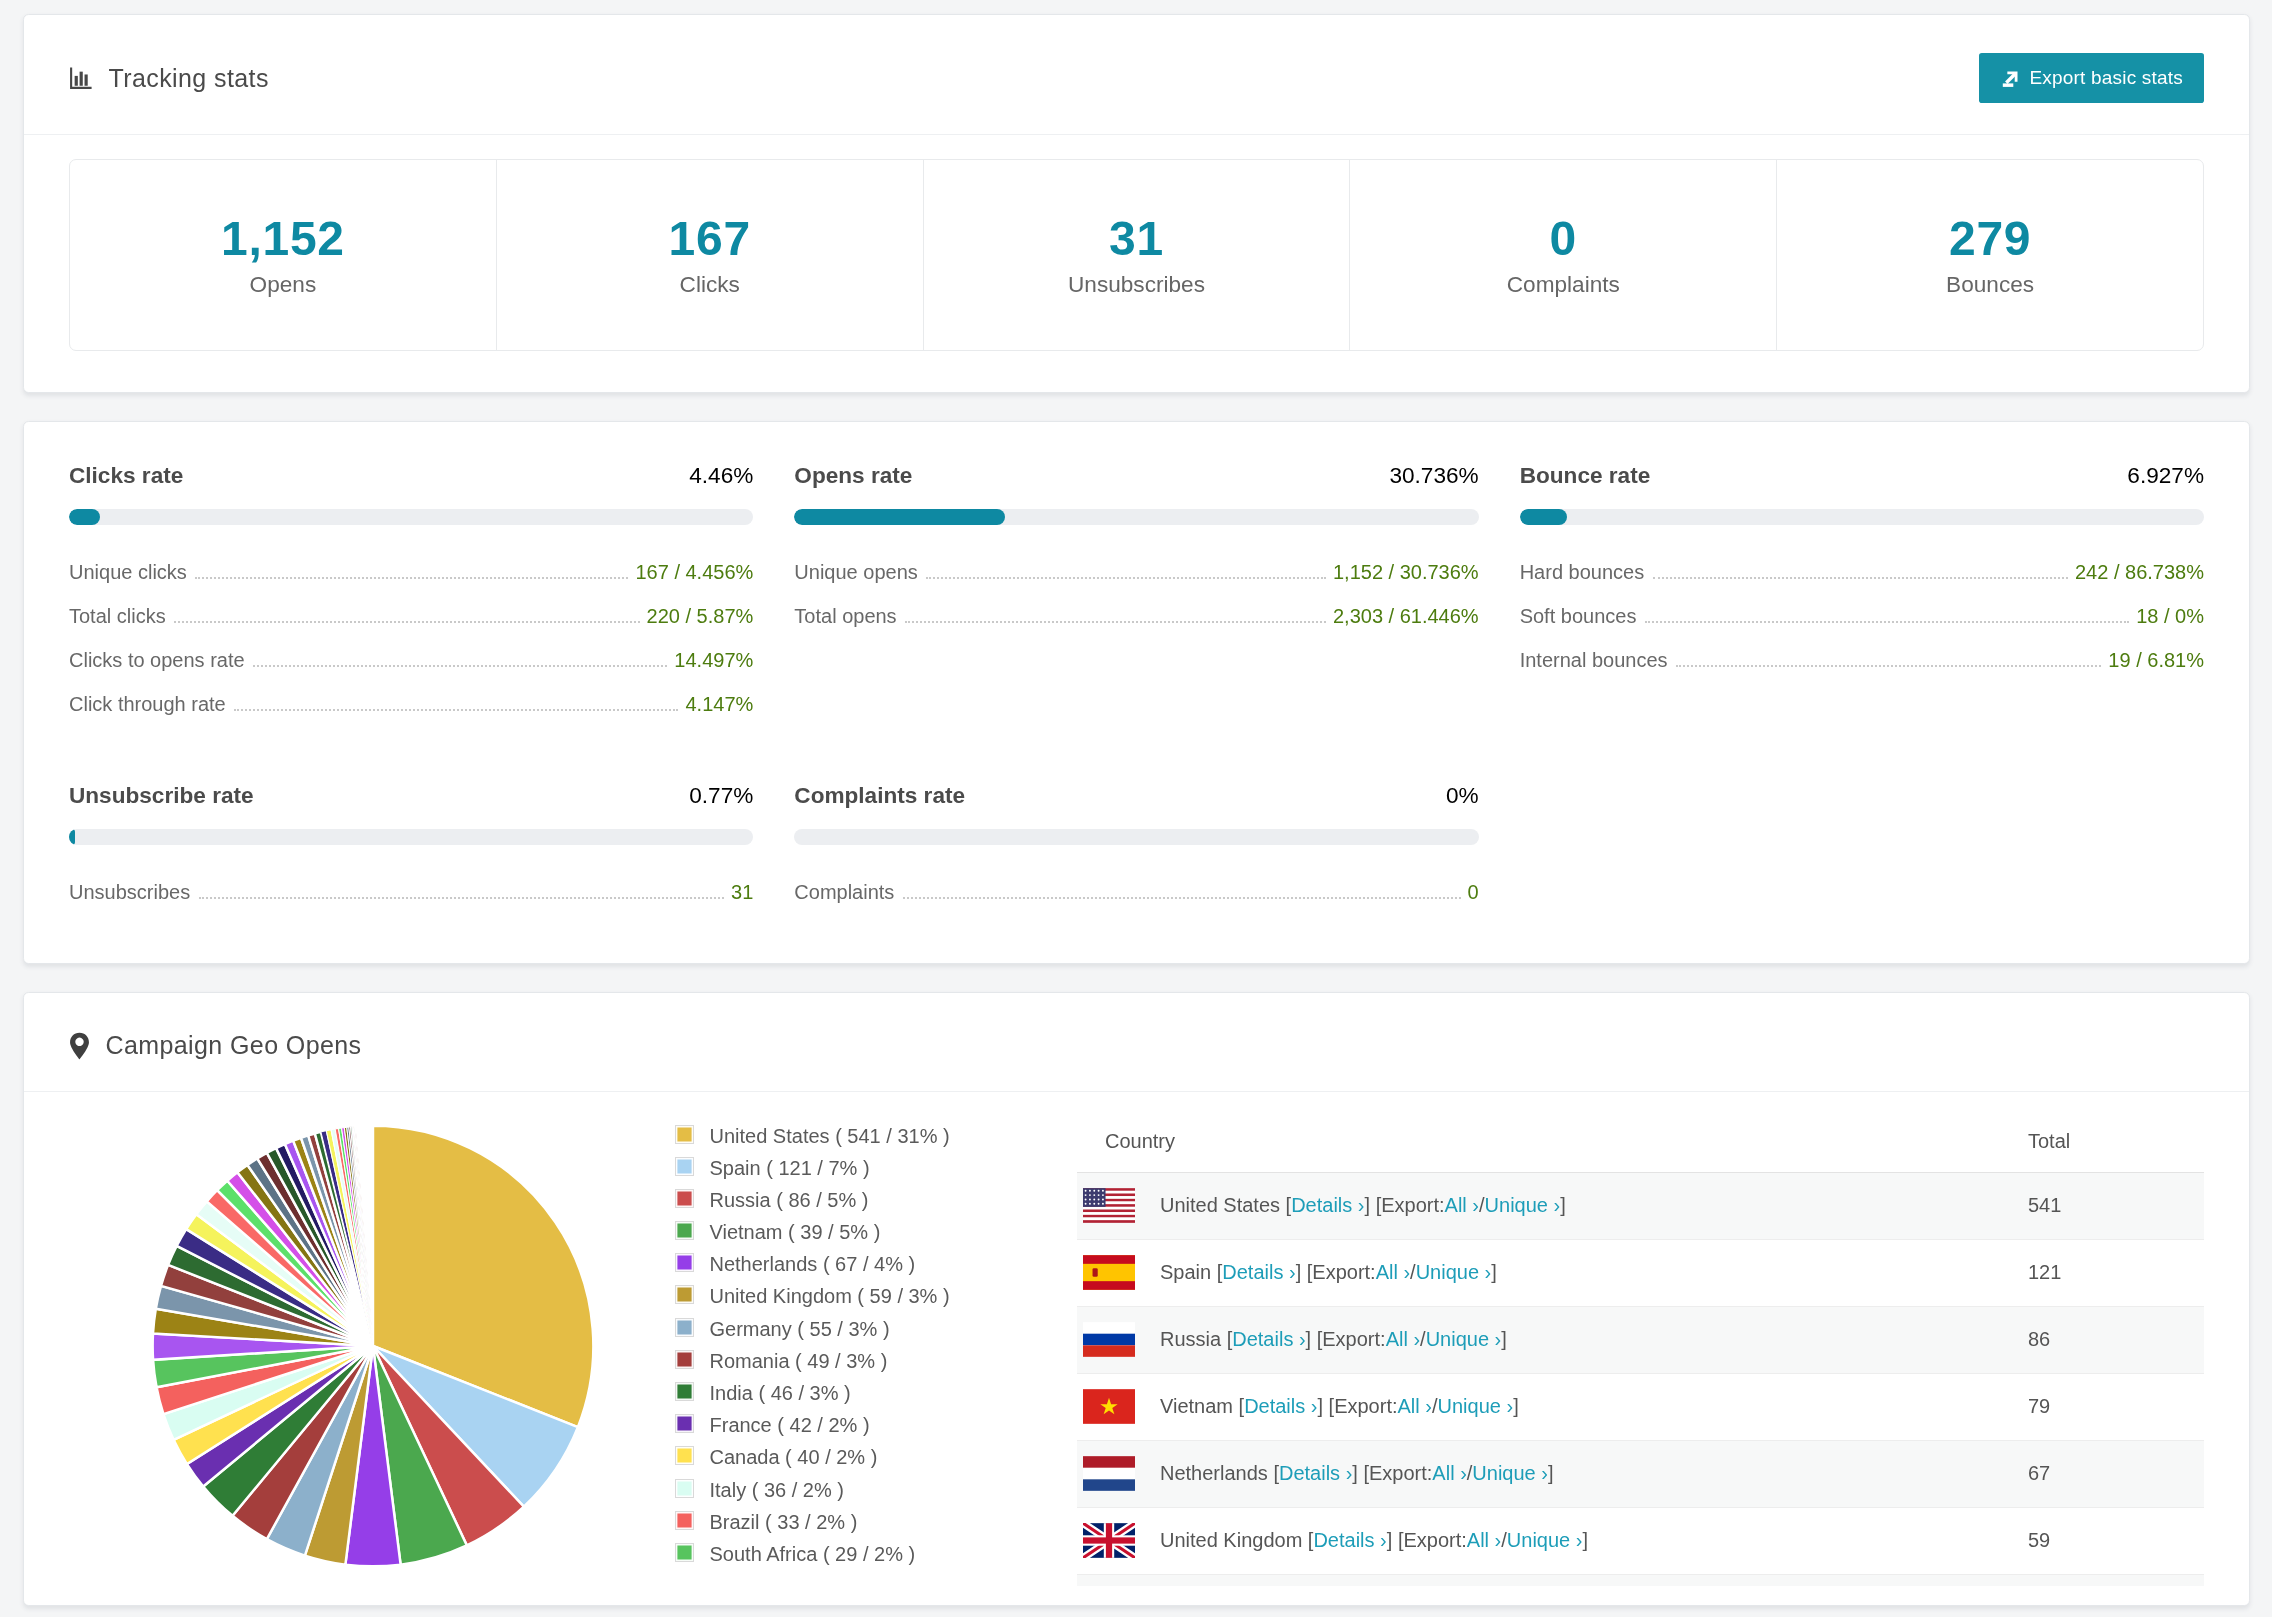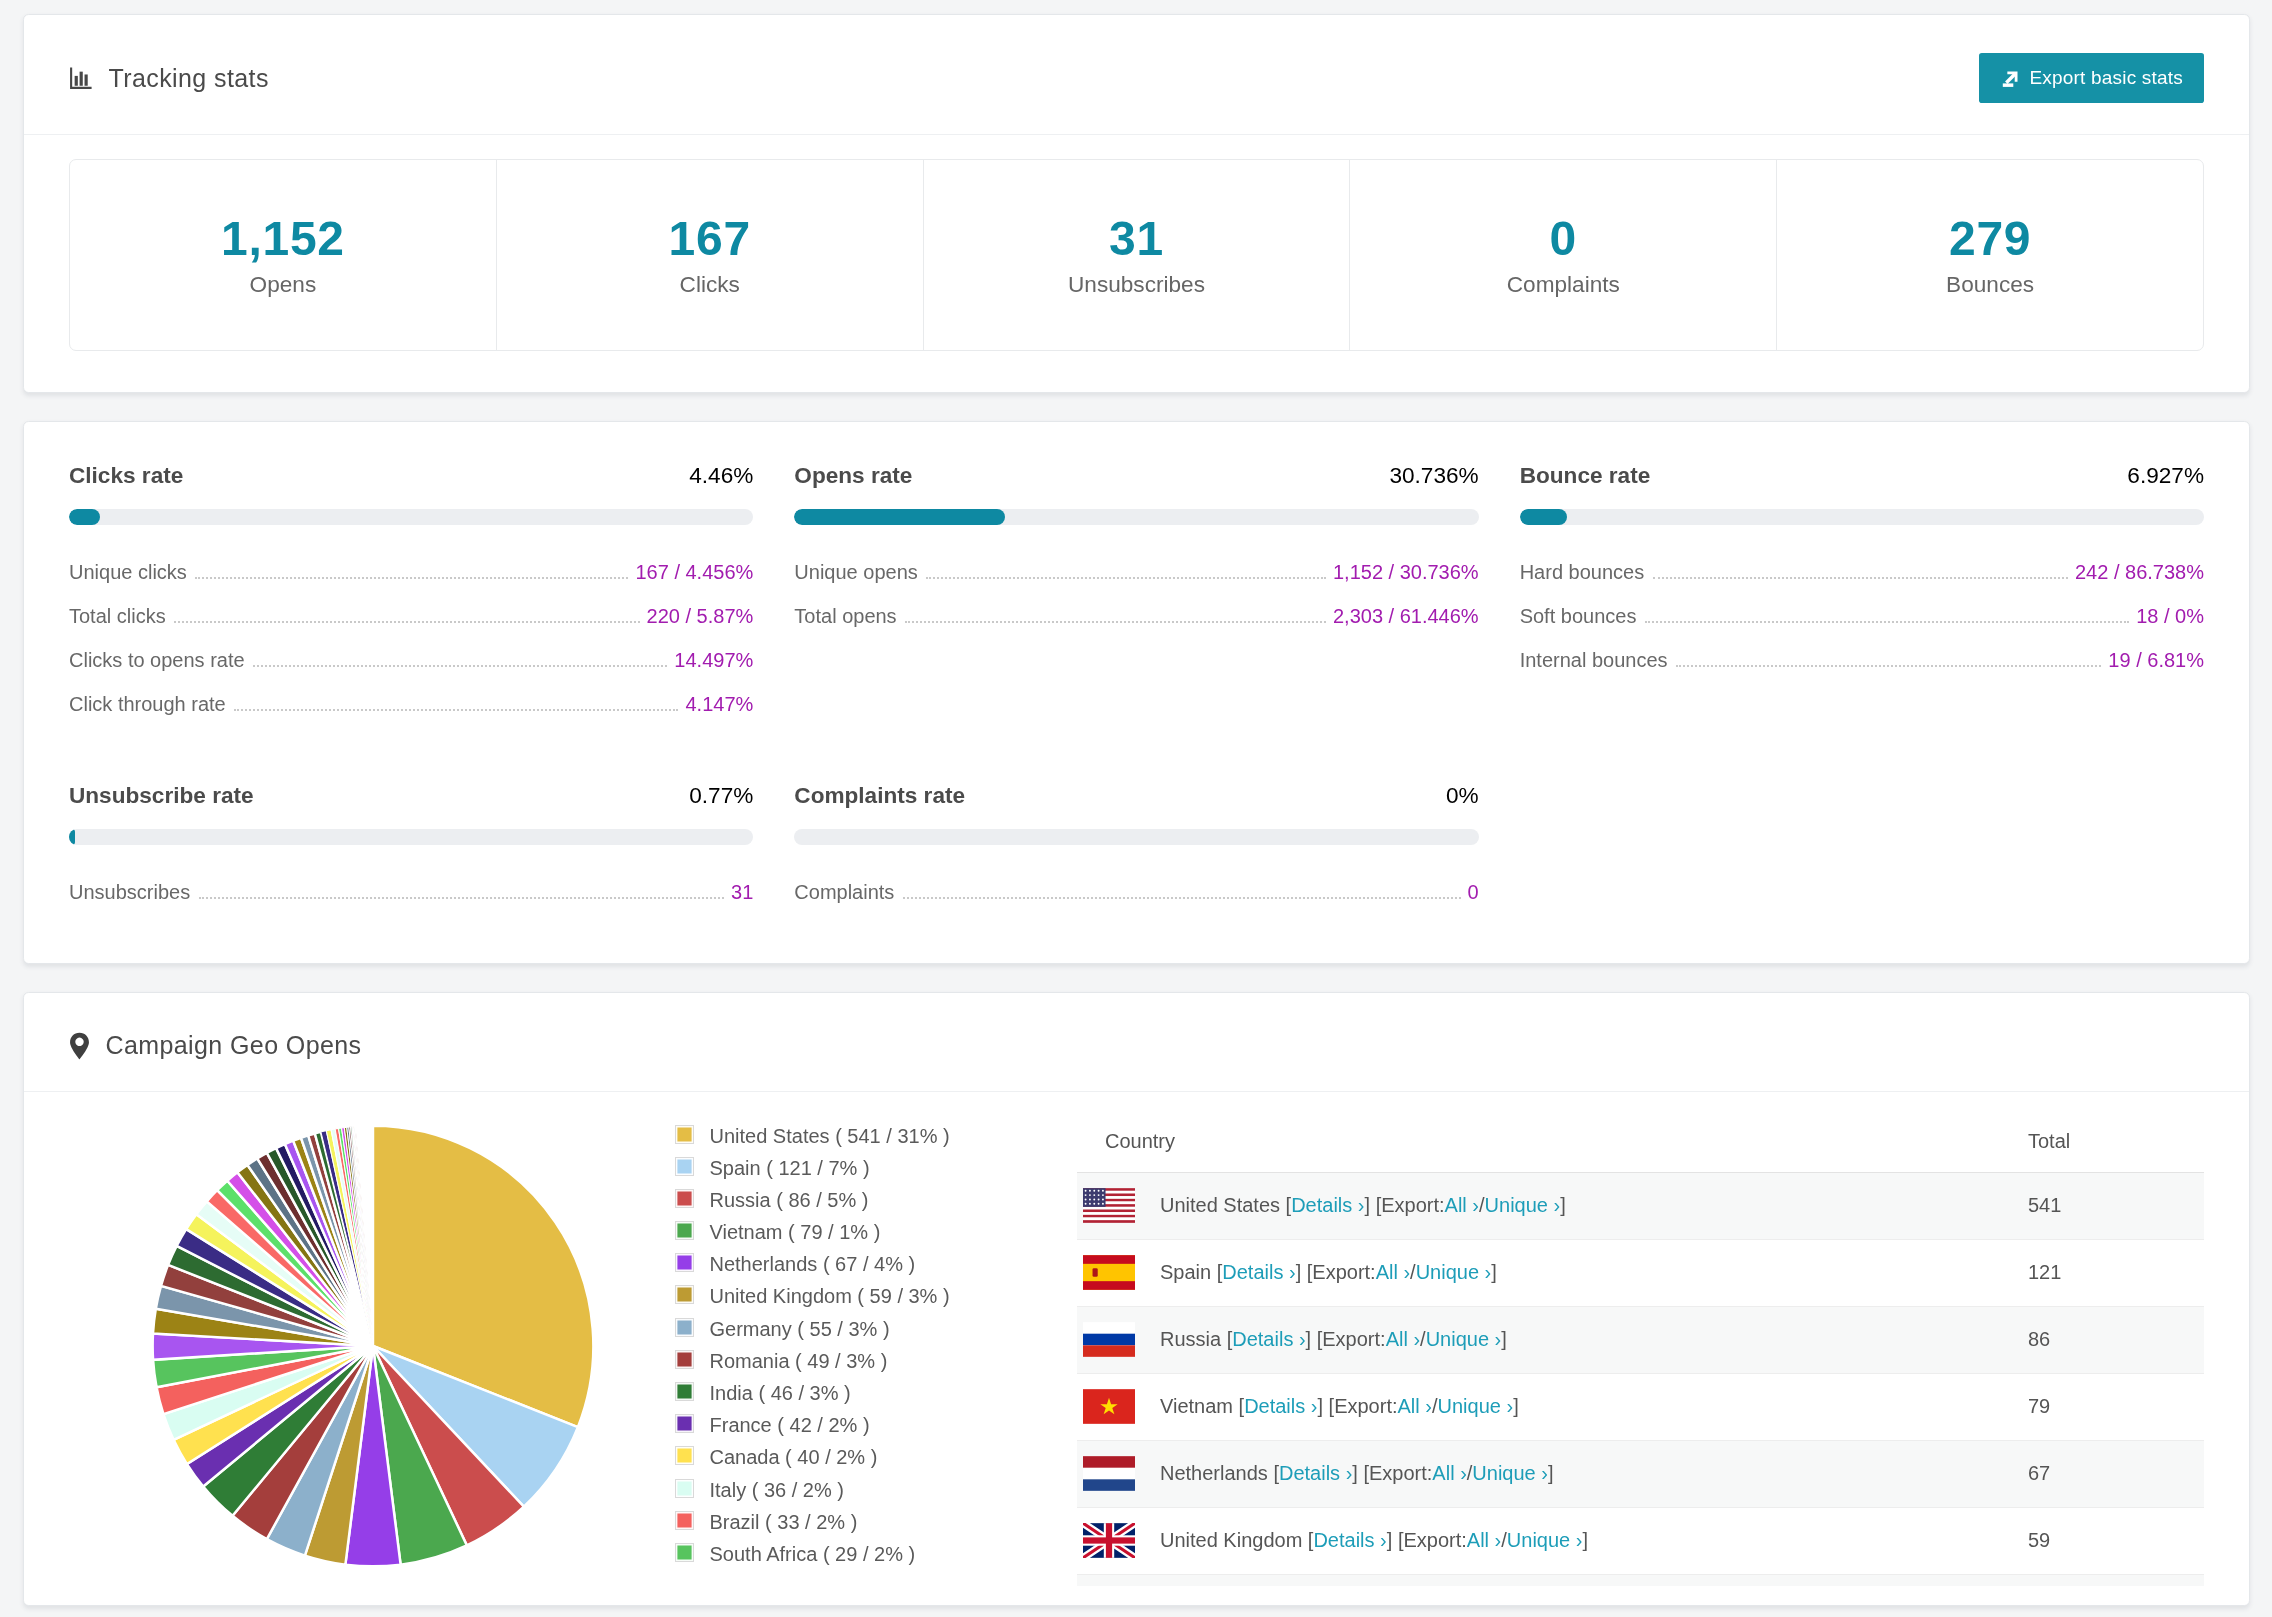--- a/index.html
+++ b/index.html
@@ -62,21 +62,21 @@
     background:#eceef1; overflow:hidden; position:relative;
   }
   .progress .fill {
     position:absolute; left:0; top:0; bottom:0;
     background:#0e89a2; border-radius:8.5px;
   }
   .rate-rows { list-style:none; margin-top:25.4px; }
   .rate-rows li { display:flex; align-items:baseline; padding:10.6px 0; }
   .rr-label { font-size:20px; color:#686868; white-space:nowrap; }
   .rr-leader { flex:1; border-bottom:2.1px dotted #c9c9c9; margin:0 7px 5px 8.5px; }
-  .rr-value { font-size:20px; color:#a21caf; white-space:nowrap; }
+  .rr-value { font-size:20px; color:#4d7c0f; white-space:nowrap; }
 
   
   .geo-card { height:614px; overflow:hidden; margin-bottom:0; }
   .geo-body { display:flex; padding:28px 45px 0 45px; }
   .pie-wrap { width:452px; margin-left:78px; flex:none; }
   .legend { list-style:none; margin-left:76px; margin-top:4.2px; flex:none; width:395px; }
   .legend li { display:flex; align-items:flex-start; margin-bottom:9.2px; }
   .legend .swatch {
     width:19px; height:19px; flex:none; margin-right:15.5px;
     border:1.4px solid #d9d9d9; box-shadow:inset 0 0 0 1.4px rgba(255,255,255,.95);
@@ -342,21 +342,21 @@
           <li>
             <span class="swatch" style="background: rgb(169, 211, 242);"></span>
             <span class="ltext">Spain ( 121 / 7% )</span>
           </li>
           <li>
             <span class="swatch" style="background: rgb(203, 77, 77);"></span>
             <span class="ltext">Russia ( 86 / 5% )</span>
           </li>
           <li>
             <span class="swatch" style="background: rgb(75, 168, 78);"></span>
-            <span class="ltext">Vietnam ( 79 / 1% )</span>
+            <span class="ltext">Vietnam ( 39 / 5% )</span>
           </li>
           <li>
             <span class="swatch" style="background: rgb(149, 62, 232);"></span>
             <span class="ltext">Netherlands ( 67 / 4% )</span>
           </li>
           <li>
             <span class="swatch" style="background: rgb(189, 155, 51);"></span>
             <span class="ltext">United Kingdom ( 59 / 3% )</span>
           </li>
           <li>

